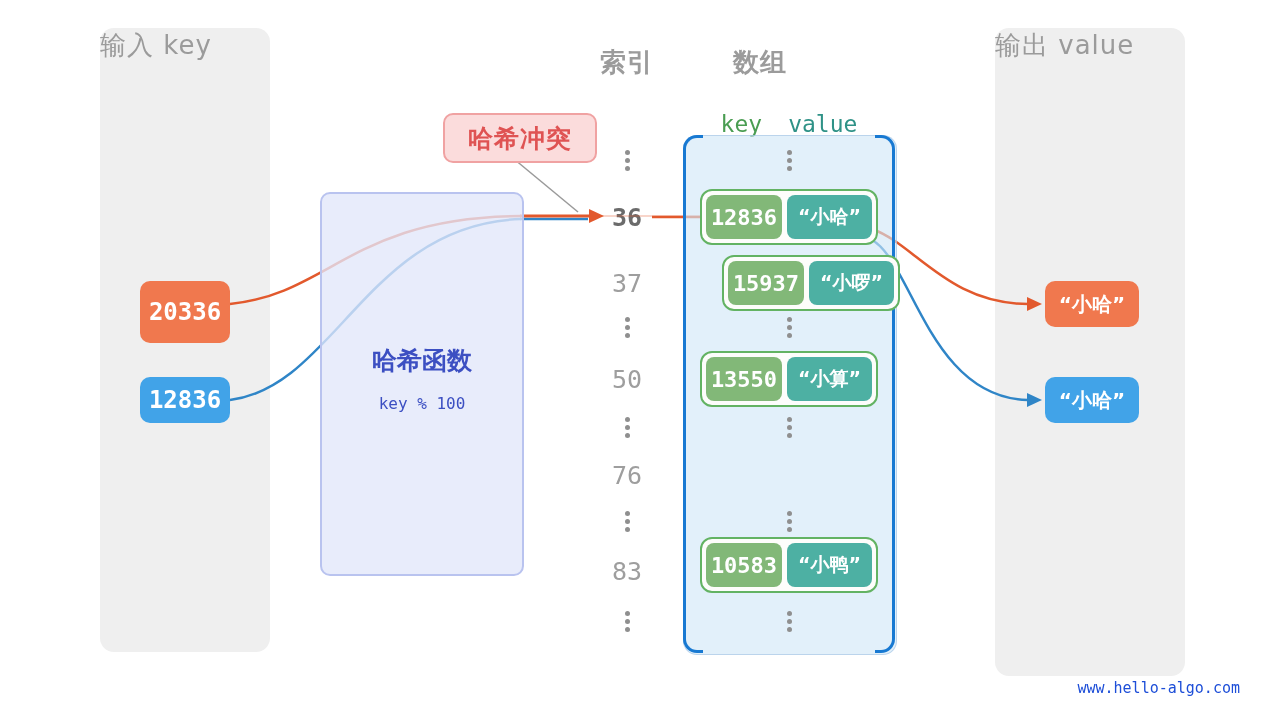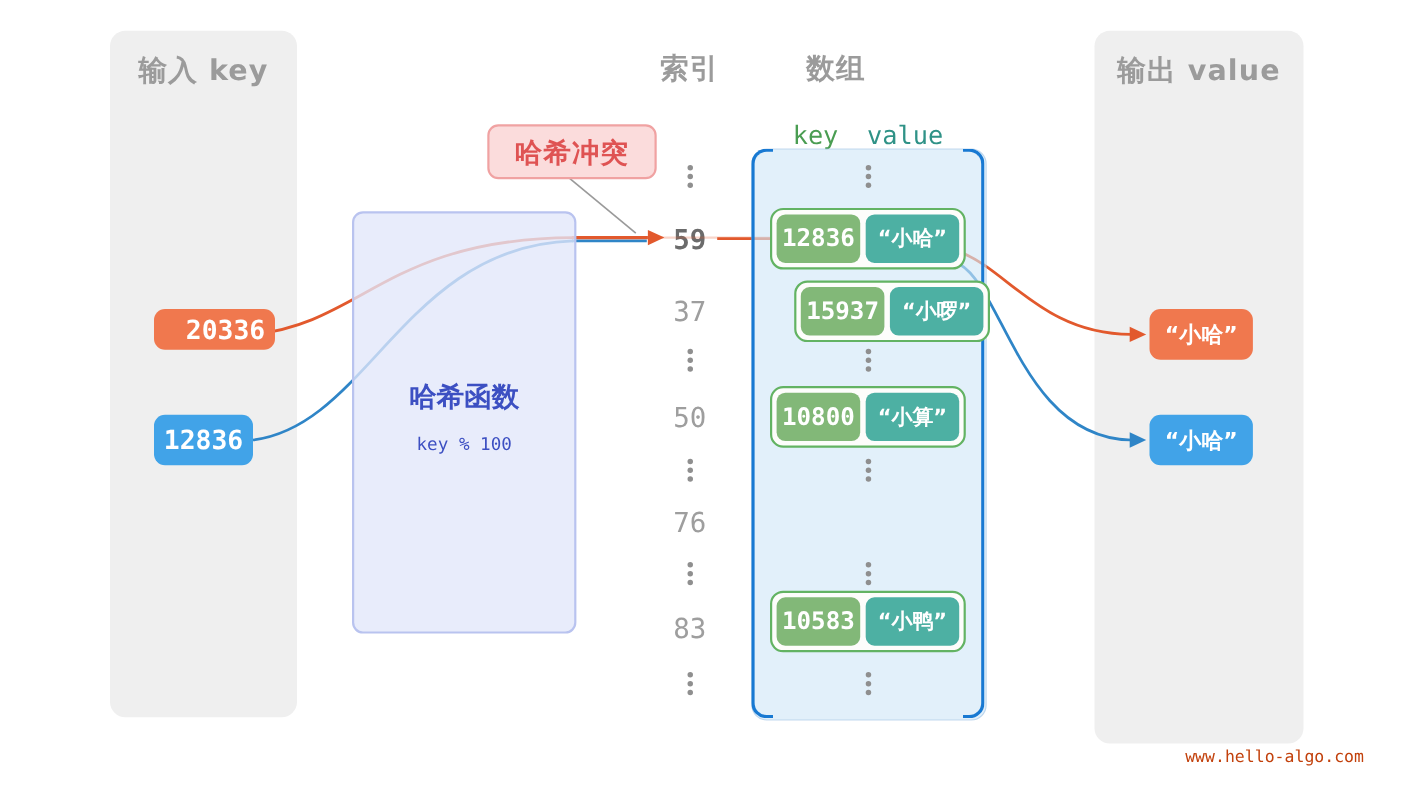--- a/index.html
+++ b/index.html
@@ -4,22 +4,22 @@
 <style>
   html,body{margin:0;padding:0;background:#ffffff;}
   .canvas{
     position:relative;width:1280px;height:720px;overflow:hidden;
     font-family:"DejaVu Sans","Liberation Sans",sans-serif;background:#ffffff;
   }
   .abs{position:absolute;}
   
   .panel{background:#efefef;border-radius:14px;z-index:1;}
   .panel-title{
-    width:100%;text-align:center;padding-top:19px;
-    font-size:26px;font-weight:700;color:#9b9b9b;letter-spacing:1px;
+    width:100%;
+    font-size:26px;font-weight:400;color:#9b9b9b;letter-spacing:1px;
   }
   
   .col-header{
     text-align:center;font-size:26px;font-weight:700;color:#9b9b9b;z-index:1;letter-spacing:1px;
   }
   .kv-header{
     display:flex;justify-content:center;gap:26px;z-index:1;
     font-family:"DejaVu Sans Mono","Liberation Mono",monospace;font-size:23px;
   }
   .kv-key{color:#4a9d52;}
@@ -80,21 +80,21 @@
     border-radius:10px;z-index:3;color:#ffffff;
     display:flex;align-items:center;justify-content:center;font-weight:600;
   }
   .chip.num{font-family:"DejaVu Sans Mono","Liberation Mono",monospace;font-size:24px;}
   .chip.txt{font-size:20px;}
   .chip.orange{background:#f0784e;}
   .chip.blue{background:#41a3e8;}
   
   .watermark{
     left:1040px;top:679px;width:200px;text-align:right;z-index:1;
-    font-family:"DejaVu Sans Mono","Liberation Mono",monospace;font-size:15px;color:#c2410c;
+    font-family:"DejaVu Sans Mono","Liberation Mono",monospace;font-size:15px;color:#1d4ed8;
   }
 </style>
 </head>
 <body>
 
 <div class="canvas">
 
   <div class="abs panel" style="left:100px;top:28px;width:170px;height:624px;">
     <div class="panel-title">输入 key</div>
   </div>
@@ -108,21 +108,21 @@
   <div class="abs kv-header" style="left:683px;top:91px;width:212px;margin-top:20px;">
     <span class="kv-key">key</span>
     <span class="kv-value">value</span>
   </div>
 
   <div class="abs dots" style="left:597px;top:150px;">
       <i></i>
       <i></i>
       <i></i>
     </div>
-  <div class="abs idx hl" style="left:597px;top:203px;">59</div>
+  <div class="abs idx hl" style="left:597px;top:203px;">36</div>
   <div class="abs idx" style="left:597px;top:269px;">37</div>
   <div class="abs dots" style="left:597px;top:317px;">
       <i></i>
       <i></i>
       <i></i>
     </div>
   <div class="abs idx" style="left:597px;top:365px;">50</div>
   <div class="abs dots" style="left:597px;top:417px;">
       <i></i>
       <i></i>
@@ -155,21 +155,21 @@
     <polygon points="589,209 604,216 589,223" fill="#e2592d"></polygon>
 
     <path d="M652 217 L712 217" stroke="#e2592d" stroke-width="2.5" fill="none"></path>
 
     <path d="M872 229 C915 244 948 304 1028 304" stroke="#e2592d" stroke-width="2.5" fill="none"></path>
     <polygon points="1027,297 1042,304 1027,311" fill="#e2592d"></polygon>
     <path d="M872 240 C912 262 930 398 1028 400" stroke="#2f85c7" stroke-width="2.5" fill="none"></path>
     <polygon points="1027,393 1042,400 1027,407" fill="#2f85c7"></polygon>
   </svg>
 
-  <div class="abs chip num orange" style="left:140px;top:281px;width:90px;height:37px;padding-left:20px;">20336</div>
+  <div class="abs chip num orange" style="left:140px;top:281px;width:90px;height:62px;">20336</div>
   <div class="abs chip num blue" style="left:140px;top:377px;width:90px;height:46px;">12836</div>
 
   <div class="abs hash-box">
     <div class="hash-title">哈希函数</div>
     <div class="hash-formula">key % 100</div>
   </div>
 
   <div class="abs collision">哈希冲突</div>
 
   <div class="abs array-fill"></div>
@@ -204,21 +204,21 @@
 
   <div class="abs pair" style="top:189px;">
     <div class="k">12836</div>
     <div class="v">“小哈”</div>
   </div>
   <div class="abs pair" style="top:255px;margin-left:22px;">
     <div class="k">15937</div>
     <div class="v">“小啰”</div>
   </div>
   <div class="abs pair" style="top:351px;">
-    <div class="k">10800</div>
+    <div class="k">13550</div>
     <div class="v">“小算”</div>
   </div>
   <div class="abs pair" style="top:537px;">
     <div class="k">10583</div>
     <div class="v">“小鸭”</div>
   </div>
 
   <div class="abs chip txt orange" style="left:1045px;top:281px;width:94px;height:46px;">“小哈”</div>
   <div class="abs chip txt blue" style="left:1045px;top:377px;width:94px;height:46px;">“小哈”</div>
 

